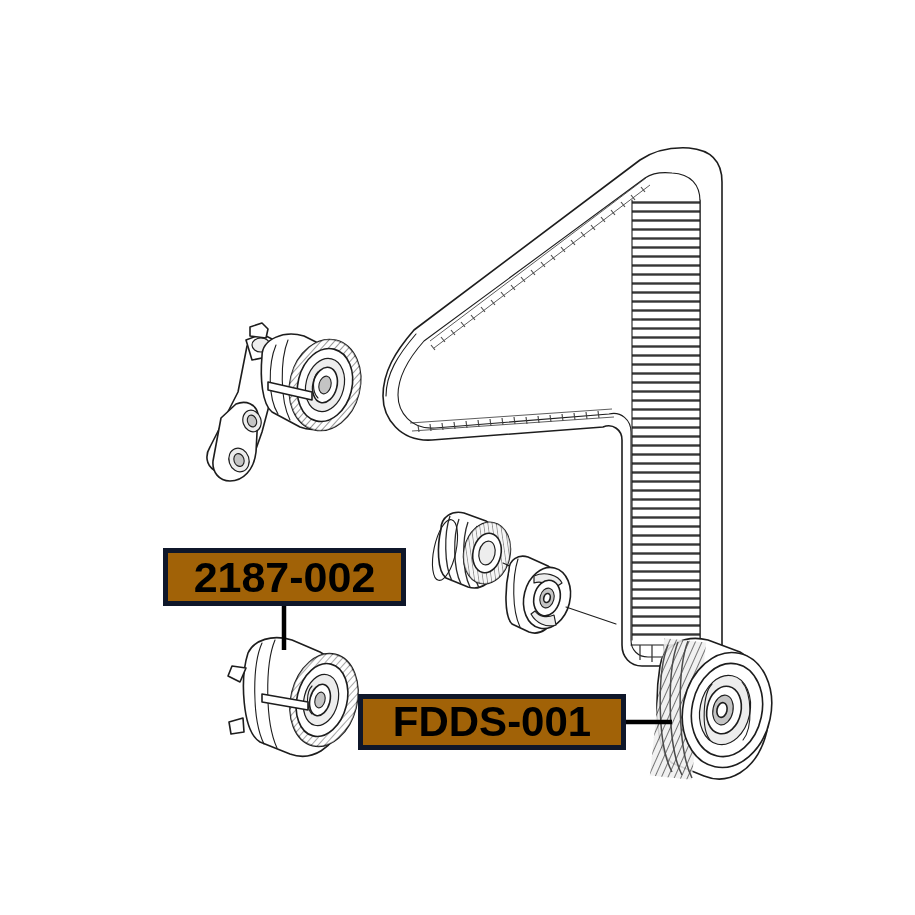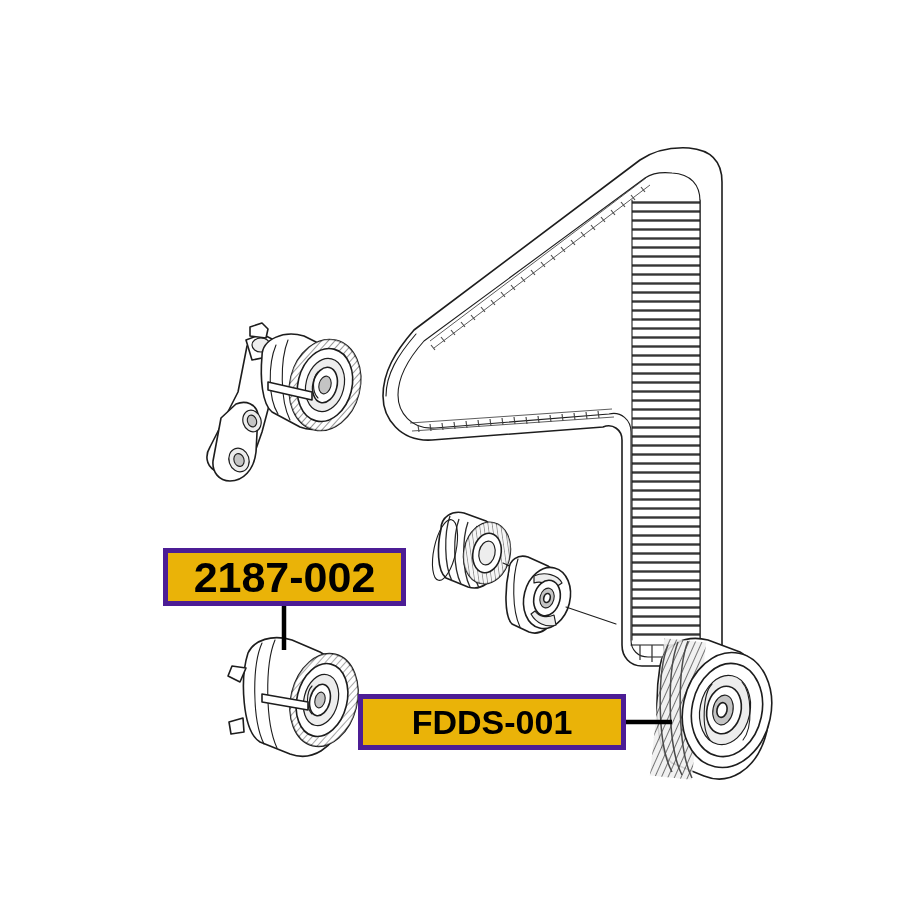--- a/index.html
+++ b/index.html
@@ -24,22 +24,22 @@
     position: absolute;
     left: 0;
     top: 0;
     width: 915px;
     height: 915px;
     display: block;
   }
   .label-box {
     position: absolute;
     box-sizing: border-box;
-    background: #eab308;
-    border: 5px solid #4c1d95;
+    background: #a16207;
+    border: 5px solid #0f172a;
     display: flex;
     align-items: center;
     justify-content: center;
     z-index: 20;
   }
   .label-box .label-text {
     font-family: "Liberation Sans", sans-serif;
     font-weight: bold;
     color: #000000;
     letter-spacing: 0px;
@@ -52,21 +52,21 @@
     width: 243px;
     height: 58px;
   }
   #label-2187-002 .label-text { font-size: 43px; }
   #label-fdds-001 {
     left: 358px;
     top: 694px;
     width: 268px;
     height: 56px;
   }
-  #label-fdds-001 .label-text { font-size: 34px; }
+  #label-fdds-001 .label-text { font-size: 42px; }
 </style>
 </head>
 <body>
 
 <div id="diagram-root">
 
   <svg id="parts-svg" viewBox="0 0 915 915" xmlns="http://www.w3.org/2000/svg">
     <defs>
       <style>
         .ln   { fill:none; stroke:#1d1d1d; stroke-width:1.6; stroke-linejoin:round; stroke-linecap:round; }

